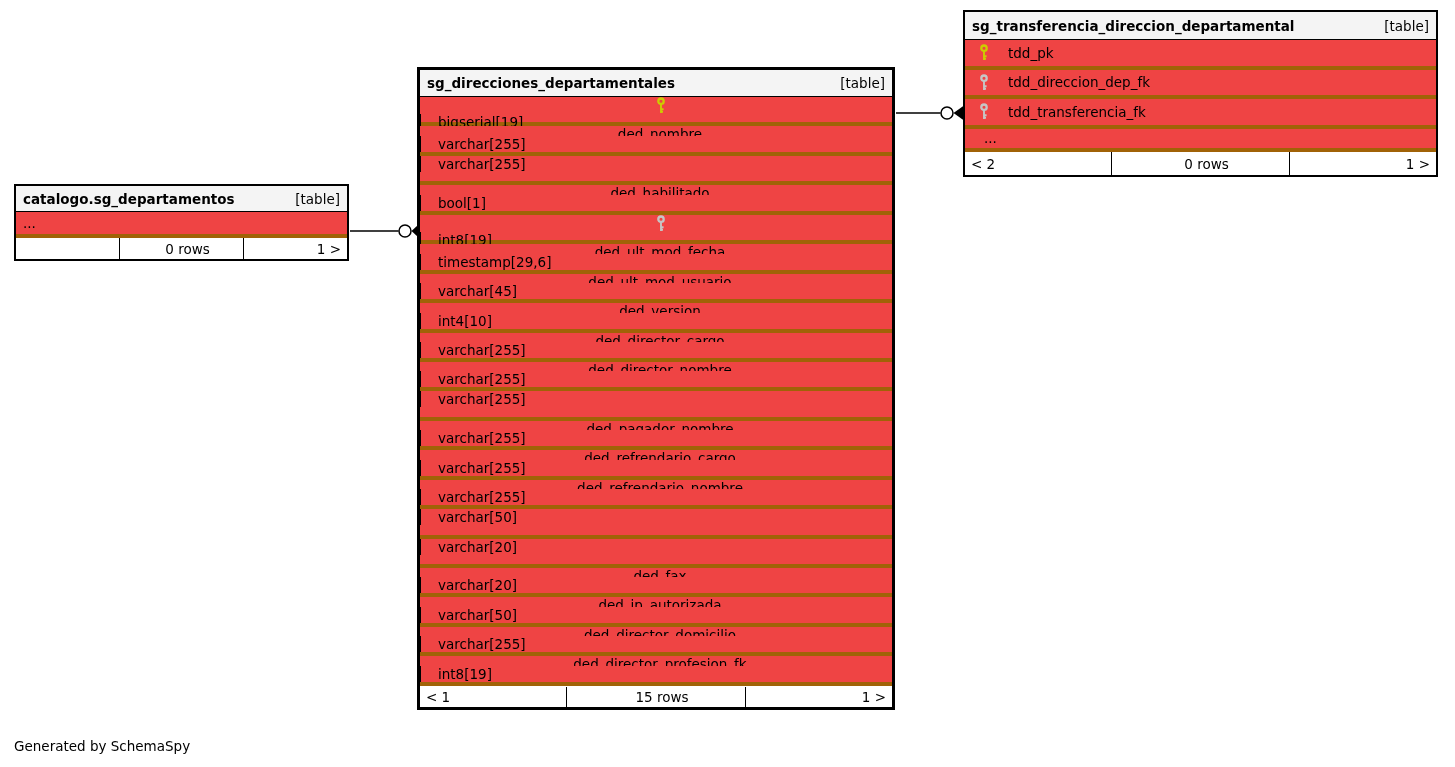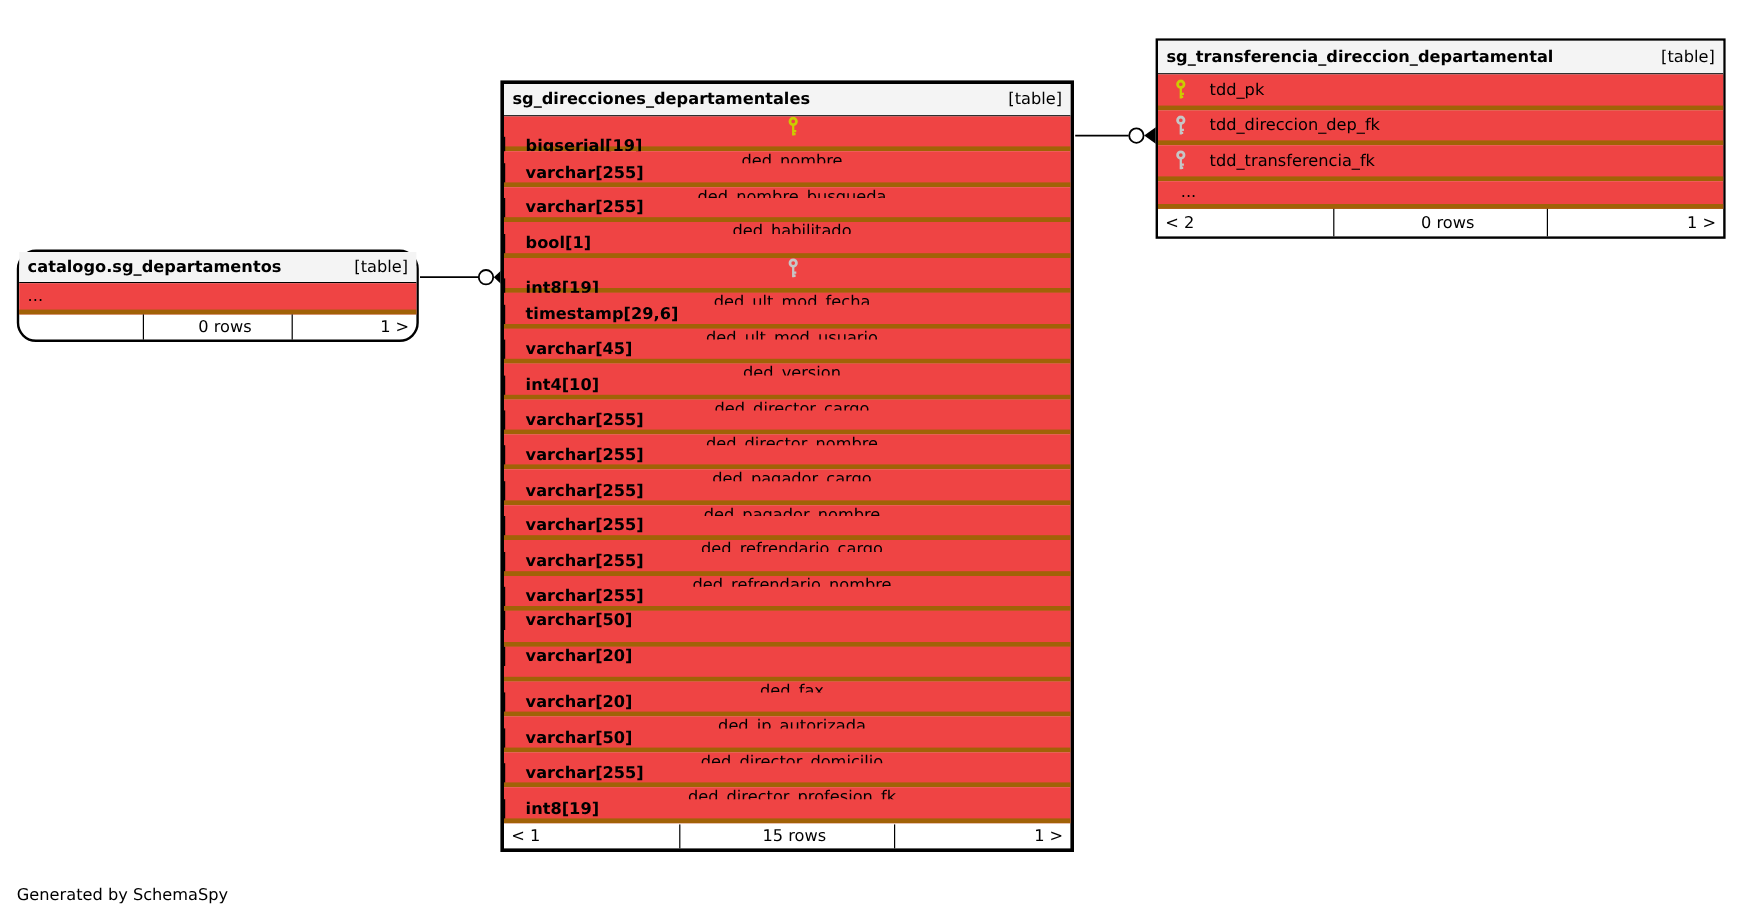--- a/index.html
+++ b/index.html
@@ -8,23 +8,23 @@
     font-family:"DejaVu Sans","Liberation Sans",sans-serif;
     font-size:13.5px; color:#000;
     overflow:hidden;
   }
   .connectors { position:absolute; left:0; top:0; width:1455px; height:767px; pointer-events:none; }
 
   .table-node {
     position:absolute; background:#fff; border:2px solid #000;
     box-sizing:border-box; display:flex; flex-direction:column;
   }
-  #table-left   { left:14px;  top:208px; width:335px; height:77px;border-radius:16px;  }
+  #table-left   { left:14px;  top:184px; width:335px; height:77px;  }
   #table-center { left:417px; top:67px;  width:478px; height:643px; border-width:3px; }
-  #table-right  { left:963px; top:10px;  width:475px; height:167px;margin-top:22px; }
+  #table-right  { left:963px; top:10px;  width:475px; height:167px; }
 
   .tbl-header {
     flex:none; display:flex; align-items:center; justify-content:space-between;
     background:#f4f4f4; border-bottom:1px solid #000; padding:0 7px;
   }
   #table-left .tbl-header   { height:25px; }
   #table-center .tbl-header { height:26px; }
   #table-right .tbl-header  { height:27px; }
   .tbl-title { font-weight:bold; white-space:nowrap; }
   .tbl-badge { font-weight:normal; white-space:nowrap; }
@@ -42,21 +42,21 @@
   .key-slot { flex:none; width:11px; margin-left:9px; display:flex; align-items:center; justify-content:center; }
   #table-right .key-slot { margin-left:13px; }
   .col-name { margin-left:8px; white-space:nowrap; overflow:hidden; }
   #table-right .col-name { margin-left:19px; }
   .col-row.ellipsis .col-name { margin-left:7px; }
 
   #table-center .col-name { flex:1 1 auto; }
   #table-center .col-type {
     flex:none; width:129px; align-self:stretch;
     border-left:1px solid #000; display:flex; align-items:center;
-    padding-left:17px; white-space:nowrap;font-weight:bold;
+    padding-left:17px; white-space:nowrap;
   }
 
   .tbl-footer { flex:none; display:flex; align-items:stretch; }
   #table-left .tbl-footer   { height:21px; }
   #table-center .tbl-footer { height:20px; }
   #table-right .tbl-footer  { height:23px; }
   .fcell { display:flex; align-items:center; box-sizing:border-box;padding-left:12px; }
   .fcell.left   { width:31%; padding-left:6px; justify-content:flex-start; }
   .fcell.center { width:38%; justify-content:center; border-left:1px solid #000; border-right:1px solid #000; }
   .fcell.right  { width:31%; padding-right:6px; justify-content:flex-end; }
@@ -112,21 +112,20 @@
         <span class="col-name">ded_pk</span>
         <span class="col-type">bigserial[19]</span>
       </div>
       <div class="col-row">
         <span class="key-slot"></span>
         <span class="col-name">ded_nombre</span>
         <span class="col-type">varchar[255]</span>
       </div>
       <div class="col-row">
         <span class="key-slot"></span>
-        <span class="col-name">ded_nombre_busqueda</span>
         <span class="col-type">varchar[255]</span>
       </div>
       <div class="col-row">
         <span class="key-slot"></span>
         <span class="col-name">ded_habilitado</span>
         <span class="col-type">bool[1]</span>
       </div>
       <div class="col-row">
         <span class="key-slot">
           <svg width="10" height="17" viewBox="0 0 10 17">
@@ -157,21 +156,20 @@
         <span class="col-name">ded_director_cargo</span>
         <span class="col-type">varchar[255]</span>
       </div>
       <div class="col-row">
         <span class="key-slot"></span>
         <span class="col-name">ded_director_nombre</span>
         <span class="col-type">varchar[255]</span>
       </div>
       <div class="col-row">
         <span class="key-slot"></span>
-        <span class="col-name">ded_pagador_cargo</span>
         <span class="col-type">varchar[255]</span>
       </div>
       <div class="col-row">
         <span class="key-slot"></span>
         <span class="col-name">ded_pagador_nombre</span>
         <span class="col-type">varchar[255]</span>
       </div>
       <div class="col-row">
         <span class="key-slot"></span>
         <span class="col-name">ded_refrendario_cargo</span>

